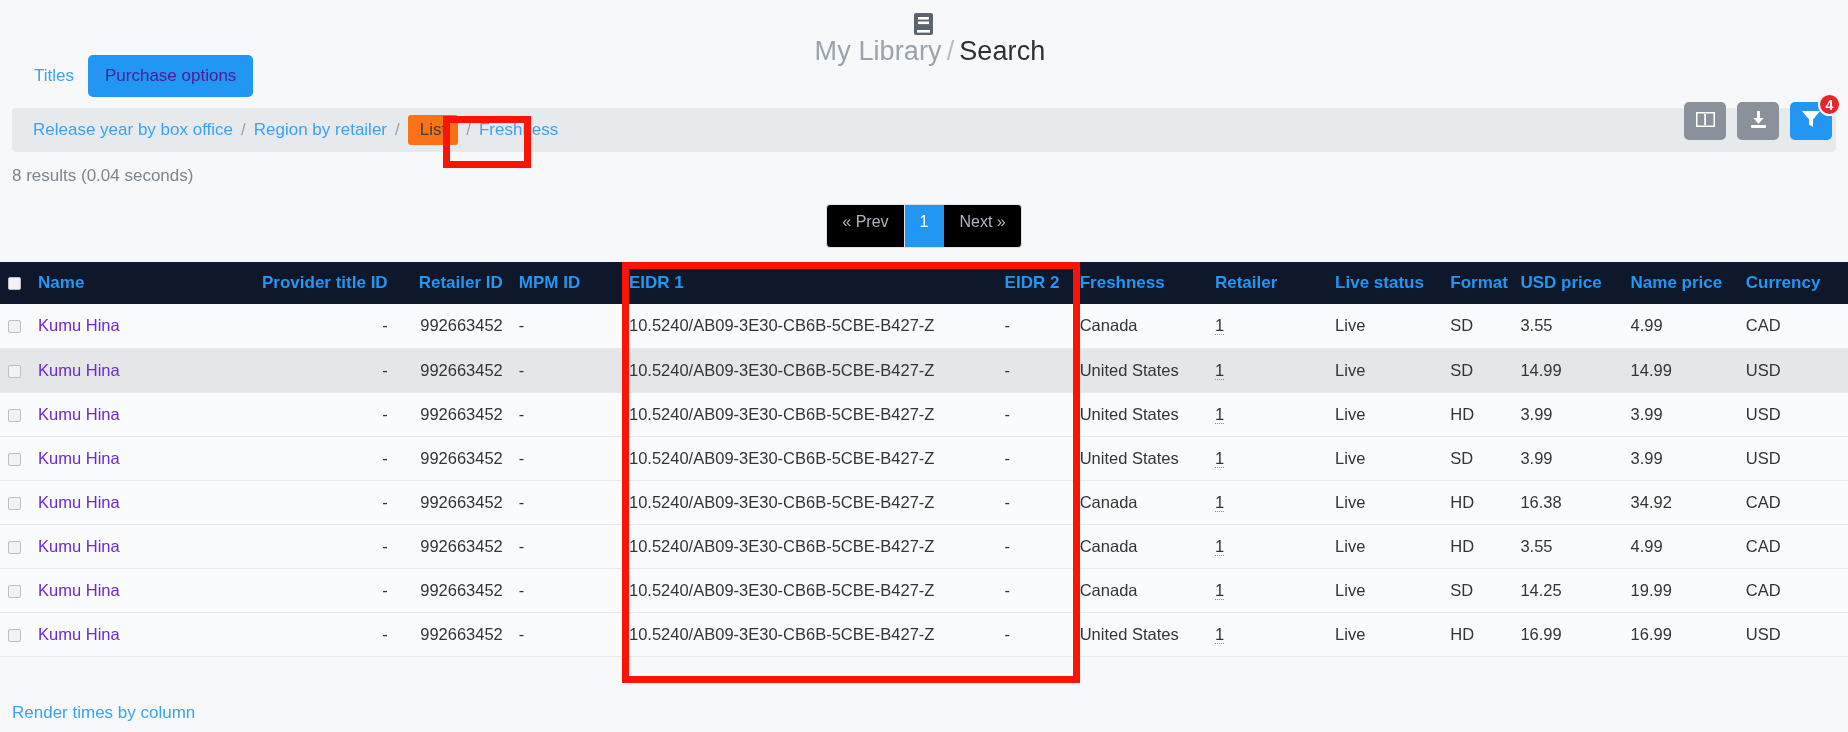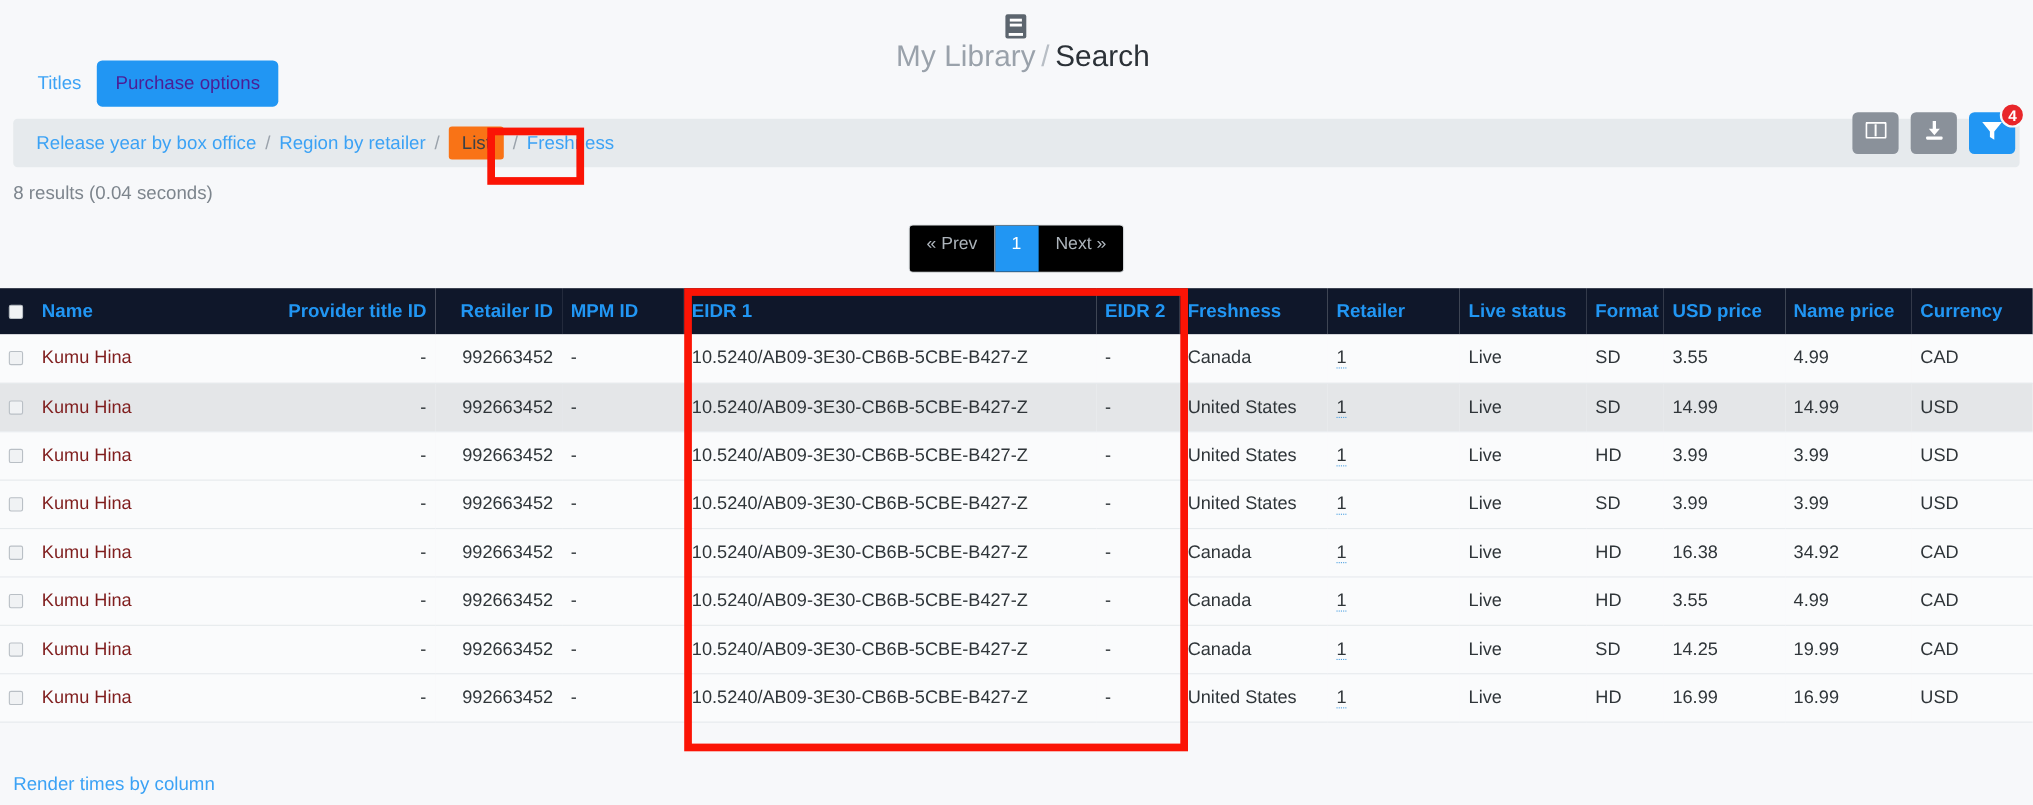--- a/index.html
+++ b/index.html
@@ -95,21 +95,21 @@
   .tablewrap { margin: 14px 0 0 0; width: 1848px; }
   table { border-collapse: collapse; width: 1848px; font-size: 16.5px; table-layout: fixed; }
   thead tr { background: #0f172a; height: 42px; }
   thead th {
     color: #2196f3; font-weight: 700; text-align: left;
     padding: 0 8px; white-space: nowrap; font-size: 17px;
   }
   tbody tr { height: 44px; border-bottom: 1px solid #e6eaed; background: #fafbfc; }
   tbody tr.alt { background: #e4e6e8; }
   tbody td { padding: 0 8px; color: #2f3539; white-space: nowrap; }
-  td.namecell a { color: #7f1d1d; text-decoration: none; cursor: pointer; }
+  td.namecell a { color: #6d28d9; text-decoration: none; cursor: pointer; }
   .cb {
     width: 13px; height: 13px; border: 1px solid #b9bfc5;
     background: #f0f2f4; border-radius: 2px; display: inline-block;
     vertical-align: middle; cursor: pointer;
   }
   .langlink { color: #2f3539; border-bottom: 1px dotted #4a9fe0; cursor: pointer; }
 
   
   .c-chk   { width: 30px; }
   .c-name  { width: 210px; }

